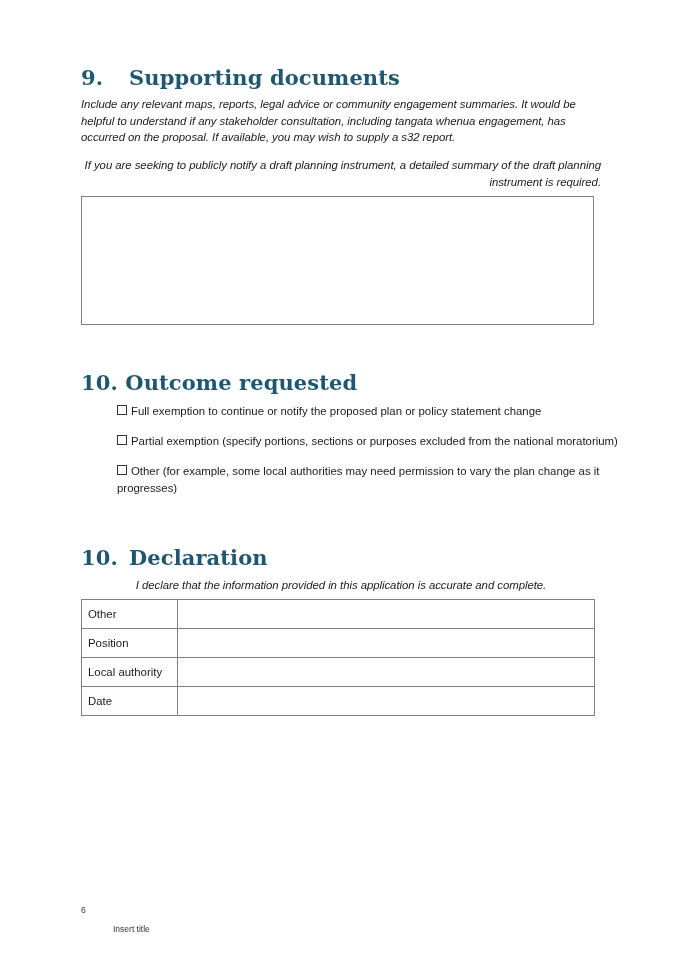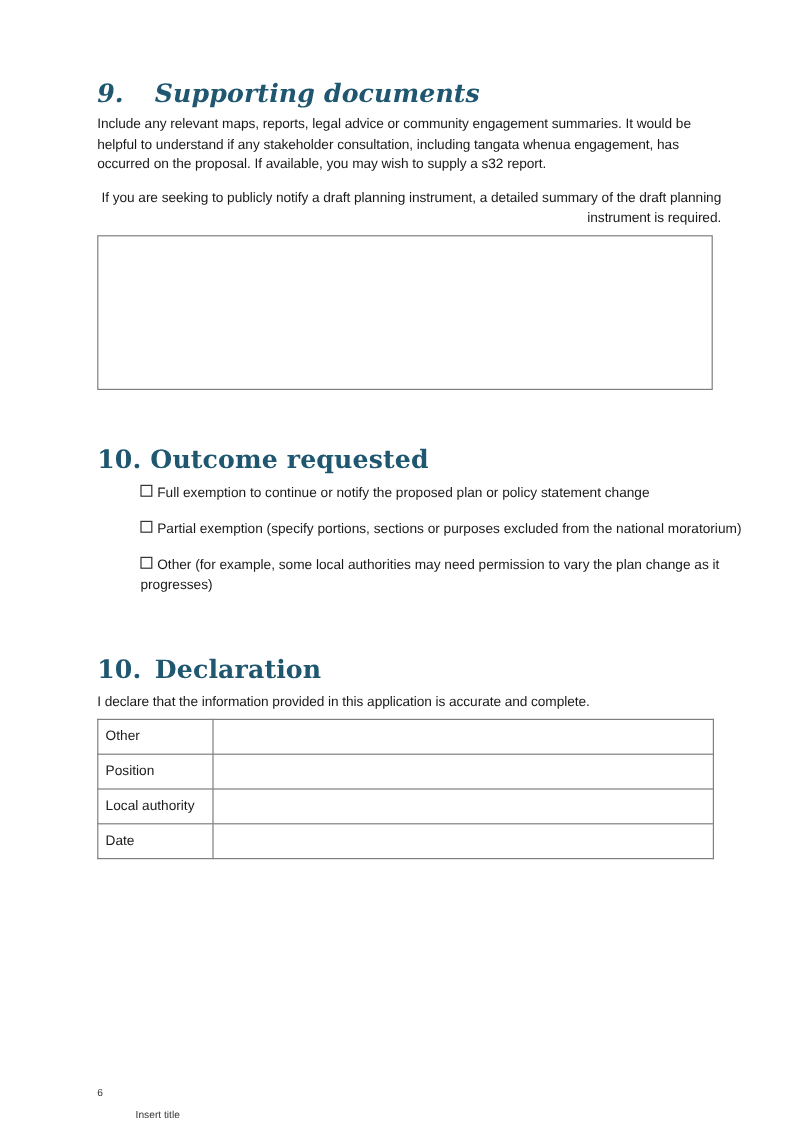--- a/index.html
+++ b/index.html
@@ -37,20 +37,21 @@
     }
     .para {
       position: absolute;
       left: 81px;
       width: 520px;
       font-size: 11.4px;
       line-height: 16.6px;
       color: #1a1a1a;
       margin: 0;
       letter-spacing: -0.05px;
+      font-style: italic;
     }
     .textbox {
       position: absolute;
       left: 81px;
       top: 196px;
       width: 513px;
       height: 129px;
       border: 1px solid #7f7f7f;
       box-sizing: border-box;
       background: #fff;
@@ -115,21 +116,21 @@
       font-size: 8.5px;
       color: #333;
       white-space: nowrap;
     }
   </style>
 </head>
 <body>
 
 <div class="page">
 
-  <h2 class="heading" style="top:65px;font-style:italic;">
+  <h2 class="heading" style="top:65px;">
     <span class="num" style="width:48px;">9.</span><span>Supporting documents</span>
   </h2>
 
   <p class="para" style="top:96px;">Include any relevant maps, reports, legal advice or community engagement summaries. It would be helpful to understand if any stakeholder consultation, including tangata whenua engagement, has occurred on the proposal. If available, you may wish to supply a s32 report.</p>
 
   <p class="para" style="top:157px;text-align:right;">If you are seeking to publicly notify a draft planning instrument, a detailed summary of the draft planning instrument is required.</p>
 
   <div class="textbox" contenteditable="true" style=""></div>
 
   <h2 class="heading" style="top:370px;">
@@ -145,21 +146,21 @@
   </p>
 
   <p class="option" style="top:463px;">
     <span class="checkbox"></span><span>Other (for example, some local authorities may need permission to vary the plan change as it progresses)</span>
   </p>
 
   <h2 class="heading" style="top:545px;">
     <span class="num" style="width:48px;">10.</span><span>Declaration</span>
   </h2>
 
-  <p class="para" style="top:577px;">I declare that the information provided in this application is accurate and complete.</p>
+  <p class="para" style="top:577px;text-align:center;">I declare that the information provided in this application is accurate and complete.</p>
 
   <table class="decl">
     <tbody>
         <tr>
       <td class="label">Other</td>
       <td class="value"><input type="text" value="" style=""></td>
     </tr>
     <tr>
       <td class="label">Position</td>
       <td class="value"><input type="text" value="" style=""></td>

